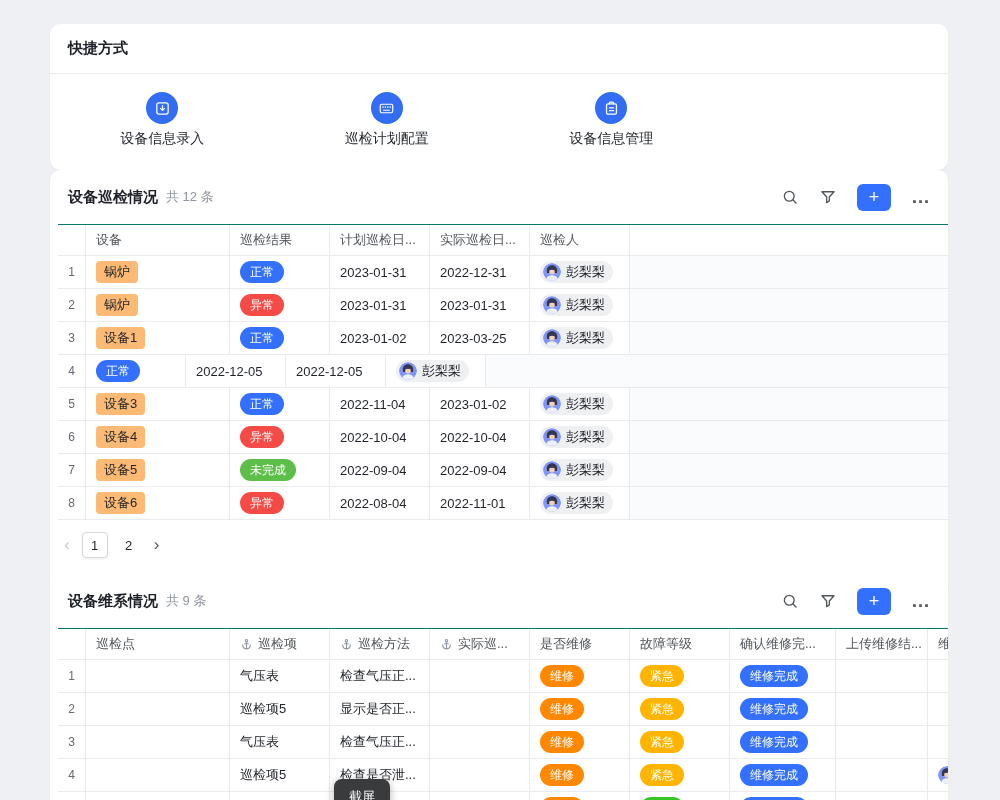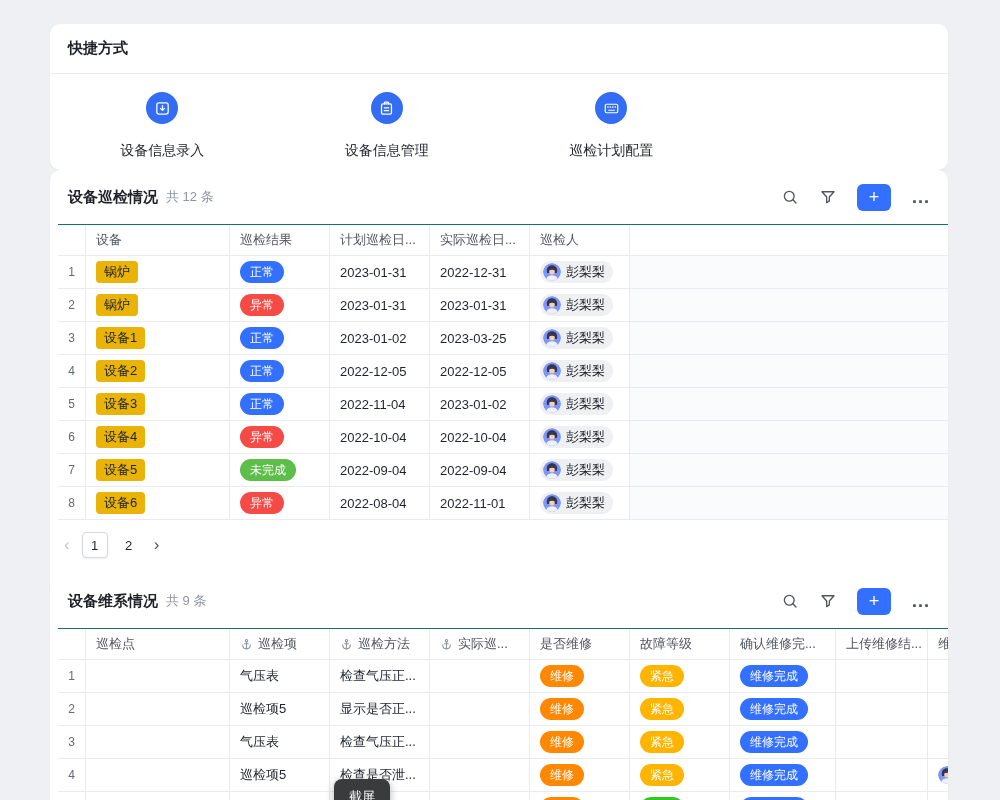--- a/index.html
+++ b/index.html
@@ -19,21 +19,21 @@
   }
   #card-shortcuts { top:24px; height:146px; }
   #card-inspection { top:170px; height:426px; }
   #card-maintenance { top:574px; height:260px; }
 
   
   .sc-title-row { height:50px; display:flex; align-items:center; padding:0 18px;
     border-bottom:1px solid #ebedf0; }
   .card-title { font-size:15px; font-weight:bold; color:#1f2329; }
   .sc-row { display:flex; padding-top:18px; }
-  .shortcut { width:25%; display:flex; flex-direction:column; align-items:center; gap:18px; }
+  .shortcut { width:25%; display:flex; flex-direction:column; align-items:center; gap:6px; }
   .icon-circle { width:32px; height:32px; border-radius:50%; display:flex;
     align-items:center; justify-content:center; }
   .icon-circle svg { width:17px; height:17px; }
   .sc-label { font-size:14px; color:#1f2329; }
 
   
   .card-head { height:54px; display:flex; align-items:center; padding:0 18px; }
   .card-count { margin-left:8px; font-size:13px; color:#8f959e; }
   .spacer { flex:1; }
   .tools { display:flex; align-items:center; gap:20px; }
@@ -55,21 +55,21 @@
   .thead .c-fill { background:transparent; }
   .m-extra { flex:1; border-right:none; }
 
   .c-idx,.m-idx { width:28px; justify-content:center; color:#646a73; font-size:12px; }
   .c-device { width:144px; } .c-result { width:100px; }
   .c-plan { width:100px; } .c-actual { width:100px; } .c-person { width:100px; }
   .m-point { width:144px; } .m-item { width:100px; } .m-method { width:100px; }
   .m-actual { width:100px; } .m-repair { width:100px;text-align:right; } .m-level { width:100px; }
   .m-confirm { width:106px; } .m-upload { width:92px; }
 
-  .pill { background:#eab308; border-radius:4px; padding:2px 8px; font-size:13px; }
+  .pill { background:#fdba74; border-radius:4px; padding:2px 8px; font-size:13px; }
   .badge { color:#fff; border-radius:999px; padding:2.5px 10px; font-size:12px; }
   .person-pill { display:inline-flex; align-items:center; gap:5px;
     background:#eef0f2; border-radius:11px; padding:2px 8px 2px 3px; font-size:13px; }
   .avatar { width:18px; height:18px; border-radius:50%; flex:none; }
   .hdr-icon { width:13px; height:13px; margin-right:5px; flex:none; }
 
   .pagination { display:flex; align-items:center; gap:8px; padding:12px 0 0 10px; }
   .chev { font-size:17px; padding:0 4px; }
   .chev.prev { color:#c3c7ce; }
   .chev.next { color:#51565b; }
@@ -151,32 +151,32 @@
       <span class="icon-circle" data-interactable="false" style="background: rgb(51, 109, 244);">
           <svg>
             <use href="#sym-inbox"></use>
           </svg>
         </span>
       <span class="sc-label" data-interactable="false">设备信息录入</span>
     </div>
     <div class="shortcut" data-interactable="true">
       <span class="icon-circle" data-interactable="false" style="background: rgb(51, 109, 244);">
           <svg>
-            <use href="#sym-clipboard"></use>
+            <use href="#sym-keyboard"></use>
           </svg>
         </span>
-      <span class="sc-label" data-interactable="false">设备信息管理</span>
+      <span class="sc-label" data-interactable="false">巡检计划配置</span>
     </div>
     <div class="shortcut" data-interactable="true">
       <span class="icon-circle" data-interactable="false" style="background: rgb(51, 109, 244);">
           <svg>
-            <use href="#sym-keyboard"></use>
+            <use href="#sym-clipboard"></use>
           </svg>
         </span>
-      <span class="sc-label" data-interactable="false">巡检计划配置</span>
+      <span class="sc-label" data-interactable="false">设备信息管理</span>
     </div>
   </div>
 </section>
 
 <section class="card" id="card-inspection" data-interactable="false">
   <div class="card-head" data-interactable="false">
     <span class="card-title" data-interactable="false">设备巡检情况</span>
     <span class="card-count" data-interactable="false">共 12 条</span>
     <span class="spacer"></span>
     <div class="tools" data-interactable="false">
@@ -257,23 +257,20 @@
             <svg class="avatar" data-interactable="false">
               <use href="#sym-avatar"></use>
             </svg>
             <span data-interactable="false">彭梨梨</span>
           </span>
         </div>
       <div class="cell c-fill" data-interactable="false"></div>
     </div>
     <div class="trow" data-interactable="true">
       <div class="cell c-idx" data-interactable="false">4</div>
-      <div class="cell c-device" data-interactable="true">
-          <span class="pill" data-interactable="false">设备2</span>
-        </div>
       <div class="cell c-result" data-interactable="true">
           <span class="badge" data-interactable="false" style="background: rgb(51, 112, 255);">正常</span>
         </div>
       <div class="cell c-plan" data-interactable="true">2022-12-05</div>
       <div class="cell c-actual" data-interactable="true">2022-12-05</div>
       <div class="cell c-person" data-interactable="true">
           <span class="person-pill" data-interactable="false">
             <svg class="avatar" data-interactable="false">
               <use href="#sym-avatar"></use>
             </svg>

